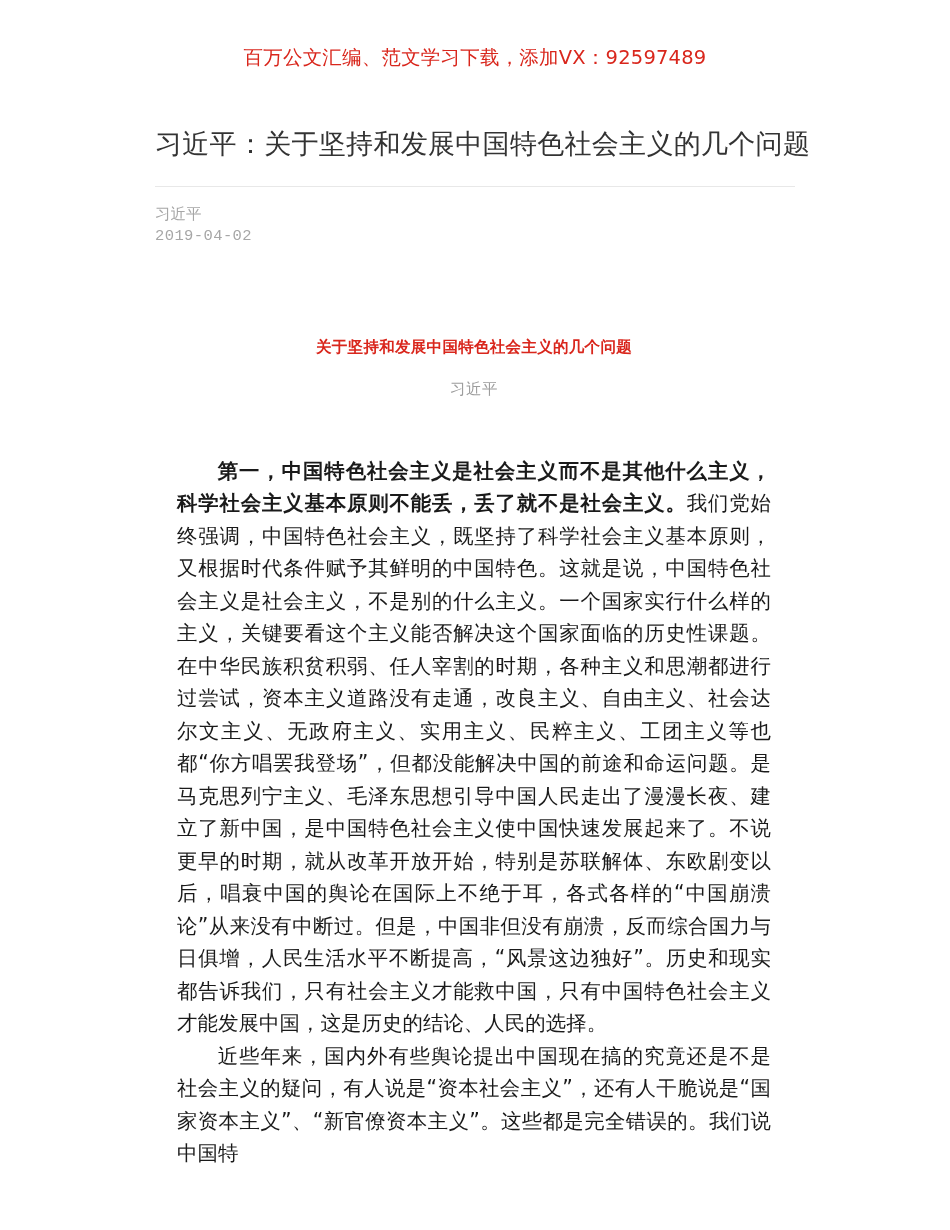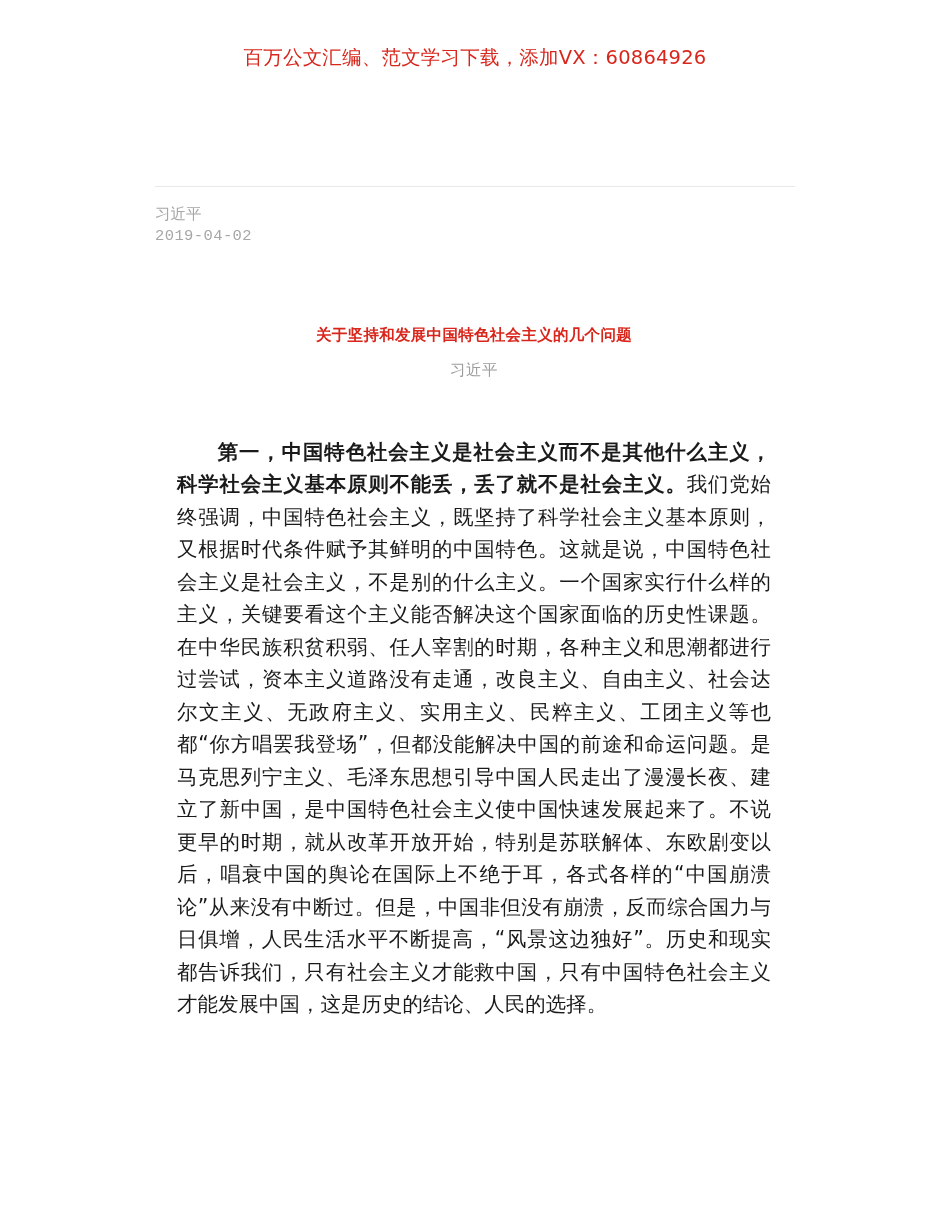--- a/index.html
+++ b/index.html
@@ -86,21 +86,21 @@
     top: 318px;
     left: 177px;
     width: 594px;
   }
   .doc-subtitle {
     text-align: center;
     color: #d9261c;
     font-size: 15.5px;
     font-weight: bold;
     line-height: 1.7;
-    margin: 4px;
+    margin: 16px;
     letter-spacing: 0.3px;
   }
   .doc-byline {
     text-align: center;
     color: #9d9d9d;
     font-size: 15.5px;
     line-height: 1.7;
     margin: 9px 0 0 0;
     letter-spacing: 0.5px;
   }
@@ -121,40 +121,46 @@
   .para .lead {
     font-weight: bold;
   }
 </style>
 </head>
 <body>
 
 <div class="page">
 
   <div class="promo-banner">
-    <span class="promo-text">百万公文汇编、范文学习下载，添加VX：60864926</span>
+    <span class="promo-text">百万公文汇编、范文学习下载，添加VX：92597489</span>
   </div>
 
+  <div class="article-header">
+    <h1 class="article-title">习近平：关于坚持和发展中国特色社会主义的几个问题</h1>
+  </div>
 
   <div class="header-divider"></div>
 
   <div class="meta-block">
     <p class="meta-author">习近平</p>
     <p class="meta-date">2019-04-02</p>
   </div>
 
   <div class="doc-body">
 
     <p class="doc-subtitle">关于坚持和发展中国特色社会主义的几个问题</p>
 
     <p class="doc-byline">习近平</p>
 
     <div class="paragraphs">
 
       <p class="para">
         <span class="lead">第一，中国特色社会主义是社会主义而不是其他什么主义，科学社会主义基本原则不能丢，丢了就不是社会主义。</span><span>我们党始终强调，中国特色社会主义，既坚持了科学社会主义基本原则，又根据时代条件赋予其鲜明的中国特色。这就是说，中国特色社会主义是社会主义，不是别的什么主义。一个国家实行什么样的主义，关键要看这个主义能否解决这个国家面临的历史性课题。在中华民族积贫积弱、任人宰割的时期，各种主义和思潮都进行过尝试，资本主义道路没有走通，改良主义、自由主义、社会达尔文主义、无政府主义、实用主义、民粹主义、工团主义等也都“你方唱罢我登场”，但都没能解决中国的前途和命运问题。是马克思列宁主义、毛泽东思想引导中国人民走出了漫漫长夜、建立了新中国，是中国特色社会主义使中国快速发展起来了。不说更早的时期，就从改革开放开始，特别是苏联解体、东欧剧变以后，唱衰中国的舆论在国际上不绝于耳，各式各样的“中国崩溃论”从来没有中断过。但是，中国非但没有崩溃，反而综合国力与日俱增，人民生活水平不断提高，“风景这边独好”。历史和现实都告诉我们，只有社会主义才能救中国，只有中国特色社会主义才能发展中国，这是历史的结论、人民的选择。</span>
       </p>
 
+      <p class="para">
+        <span class="lead"></span><span>近些年来，国内外有些舆论提出中国现在搞的究竟还是不是社会主义的疑问，有人说是“资本社会主义”，还有人干脆说是“国家资本主义”、“新官僚资本主义”。这些都是完全错误的。我们说中国特</span>
+      </p>
 
     </div>
   </div>
 
 </div>
 
 </body></html>

